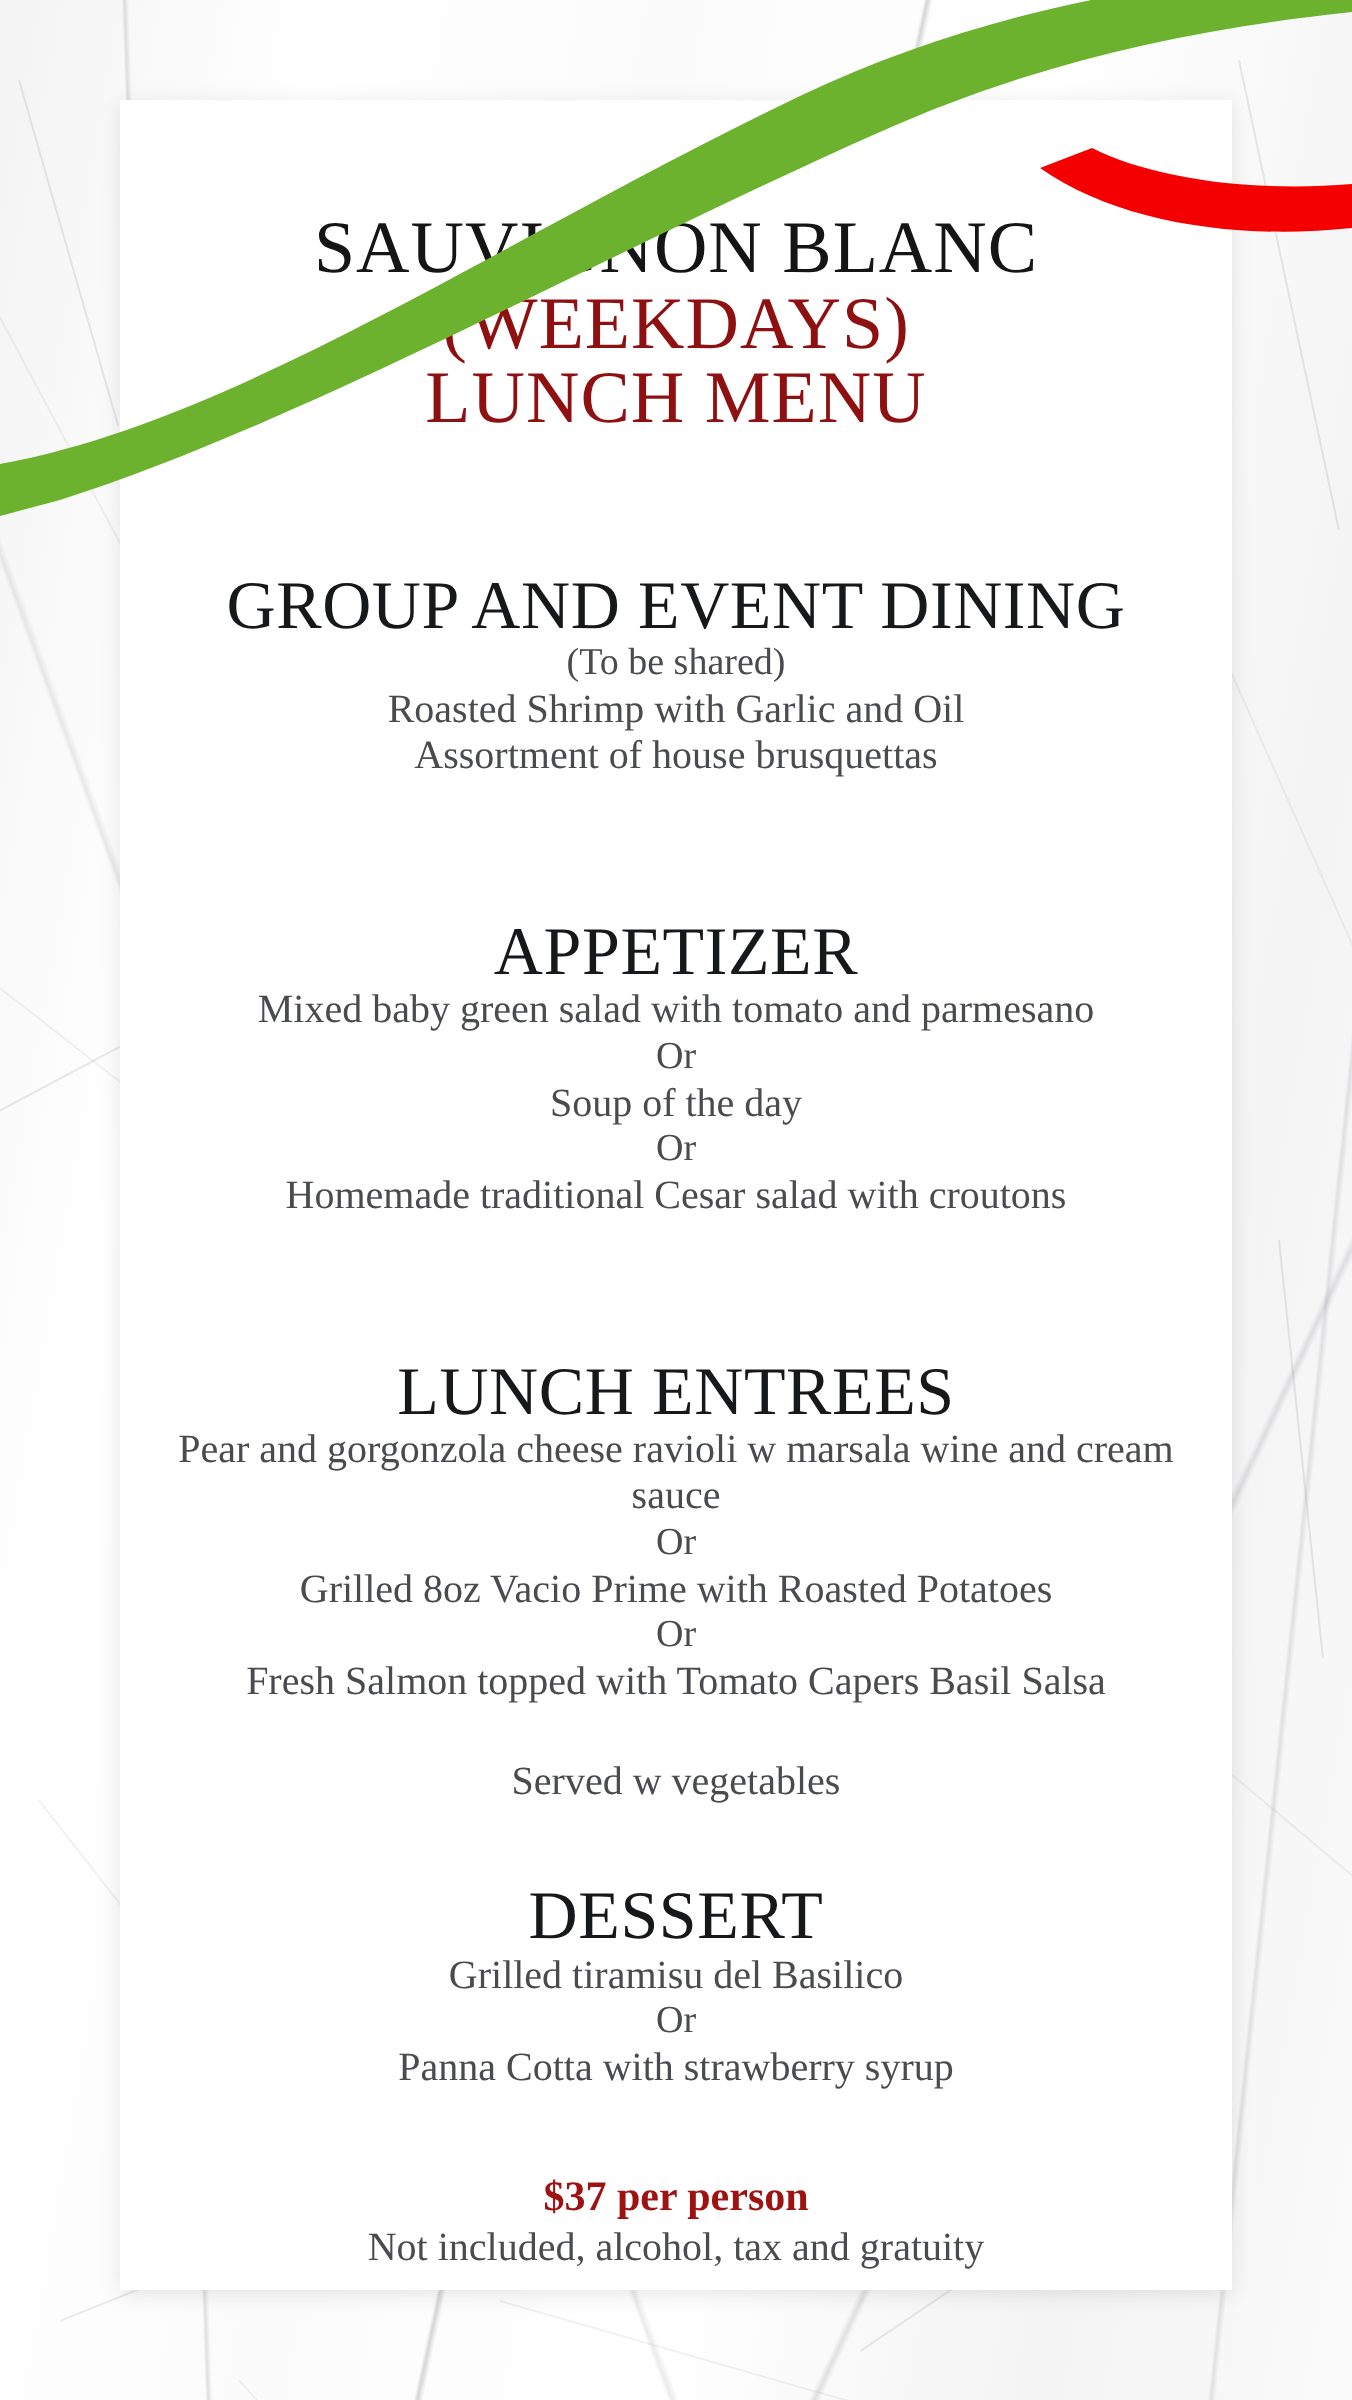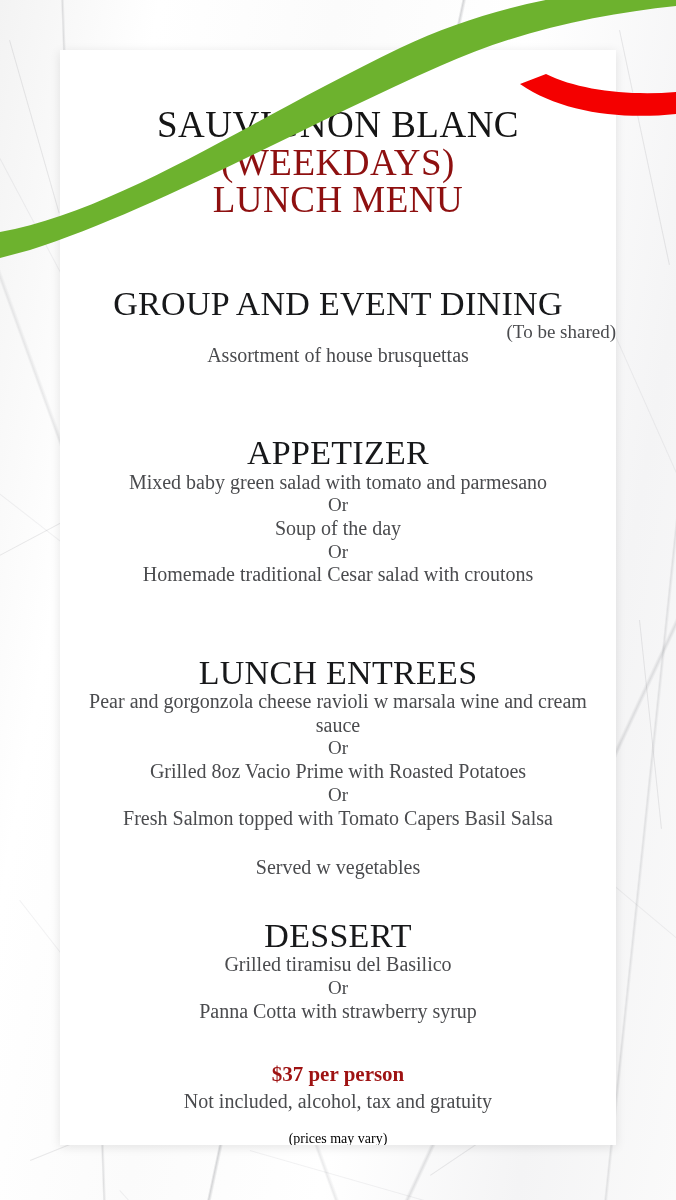--- a/index.html
+++ b/index.html
@@ -92,21 +92,21 @@
     font-weight: 400;
   }
   .heading.two-line { line-height: 1.0; }
 
   .item {
     font-size: 20px;
     color: #4a4b4e;
     line-height: 1.18;
     font-weight: 400;
   }
-  .item.small { font-size: 19px; text-align: right; }
+  .item.small { font-size: 19px; }
   .or {
     font-size: 19px;
     color: #4a4b4e;
     line-height: 1.2;
   }
 
   .spacer-xl { height: 56px; }
   .spacer-md { height: 26px; }
   .spacer-sm { height: 16px; }
 
@@ -153,20 +153,21 @@
         <div class="title-line">SAUVIGNON BLANC</div>
         <div class="title-line red">(WEEKDAYS)</div>
         <div class="title-line red">LUNCH MENU</div>
       </div>
 
       <div class="spacer-xl"></div>
 
       <div class="section">
         <div class="heading two-line">GROUP AND EVENT DINING</div>
         <div class="item small">(To be shared)</div>
+        <div class="item">Roasted Shrimp with Garlic and Oil</div>
         <div class="item">Assortment of house brusquettas</div>
       </div>
 
       <div class="spacer-xl"></div>
 
       <div class="section">
         <div class="heading">APPETIZER</div>
         <div class="item">Mixed baby green salad with tomato and parmesano</div>
         <div class="or">Or</div>
         <div class="item">Soup of the day</div>

